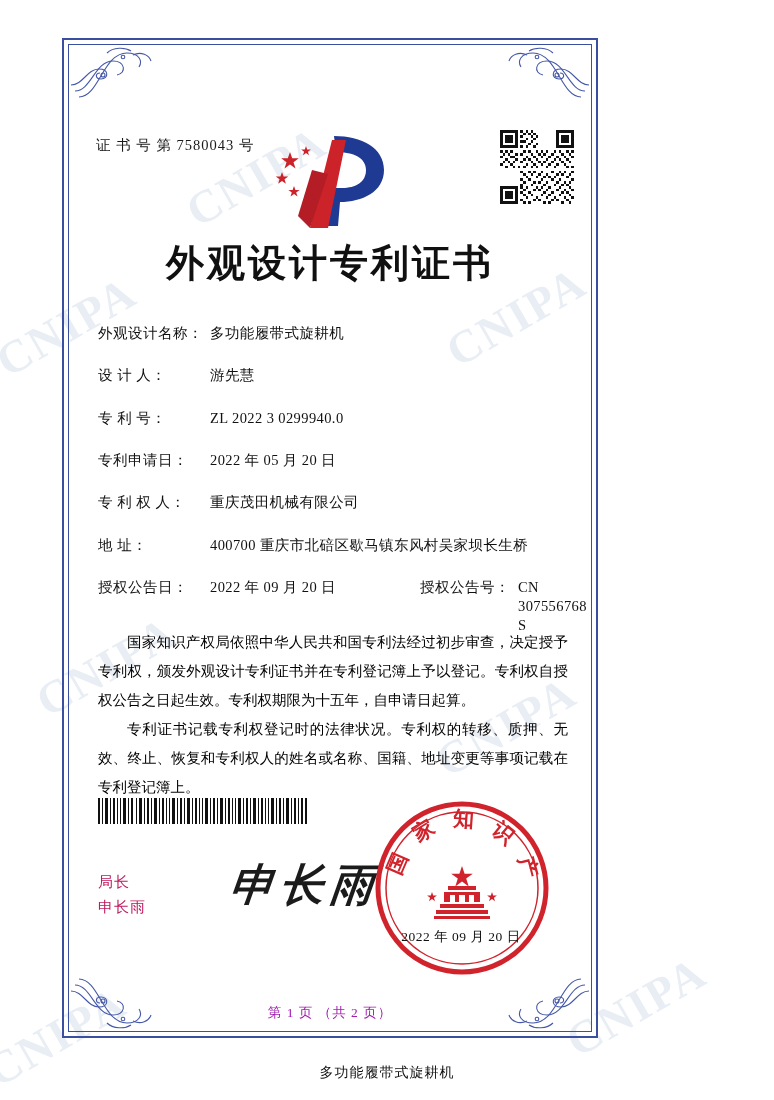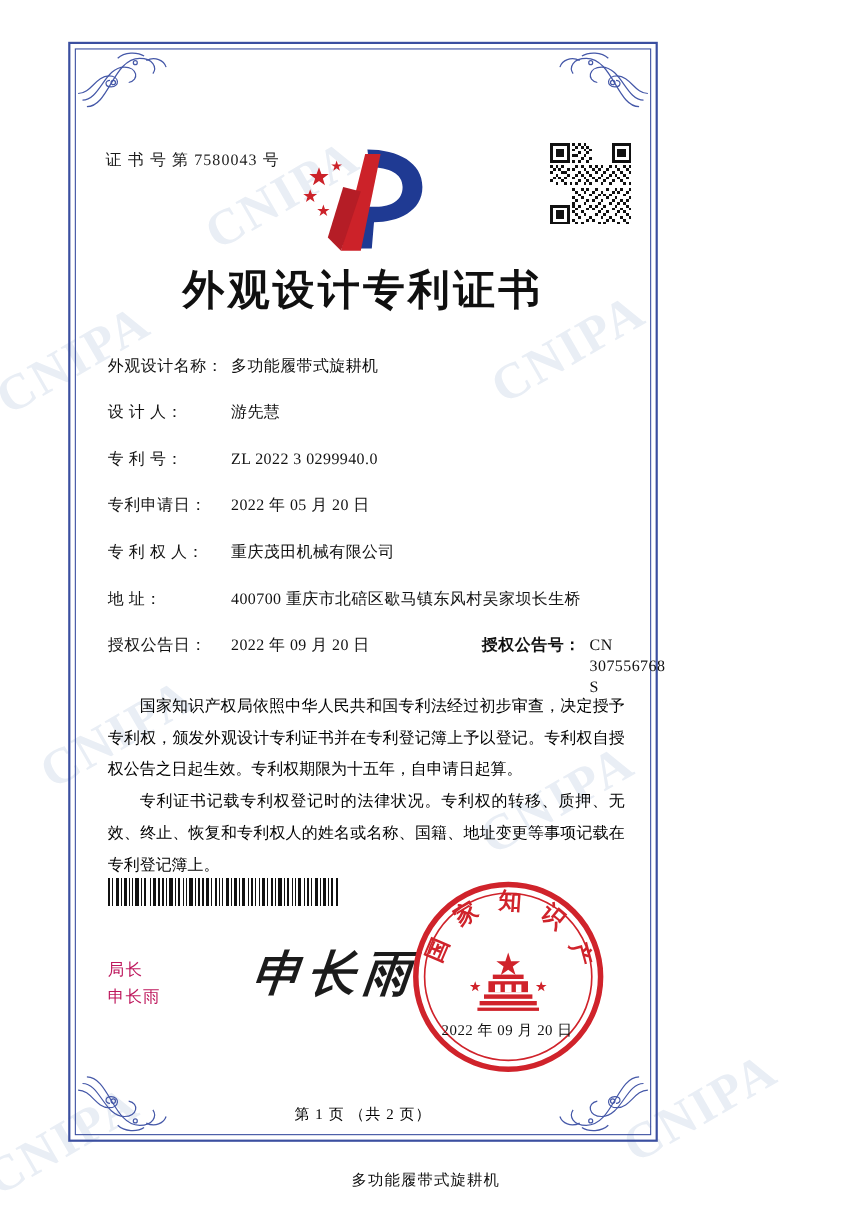--- a/index.html
+++ b/index.html
@@ -137,23 +137,21 @@
   .field-value {
     flex: 1;
     letter-spacing: 0.4px;
   }
   .field-row.dual .field-value {
     flex: 0 0 auto;
     min-width: 210px;
   }
   .field-label2 {
     flex: 0 0 auto;
-    margin-left: 18px;
     letter-spacing: 0.5px;
-    font-weight: bold;
   }
   .field-value2 {
     flex: 1;
     margin-left: 8px;
     letter-spacing: 0.4px;
   }
 
   
   .body-text {
     position: absolute;
@@ -226,21 +224,21 @@
   }
 
   .page-number {
     position: absolute;
     left: 0;
     right: 0;
     bottom: 16px;
     text-align: center;
     font-family: "Liberation Serif", "DejaVu Serif", serif;
     font-size: 13.5px;
-    color: #000000;
+    color: #a21caf;
     letter-spacing: 1px;
   }
 
   .footer-note {
     position: absolute;
     left: 0;
     right: 0;
     top: 1064px;
     text-align: center;
     font-family: "Liberation Serif", "DejaVu Serif", serif;

